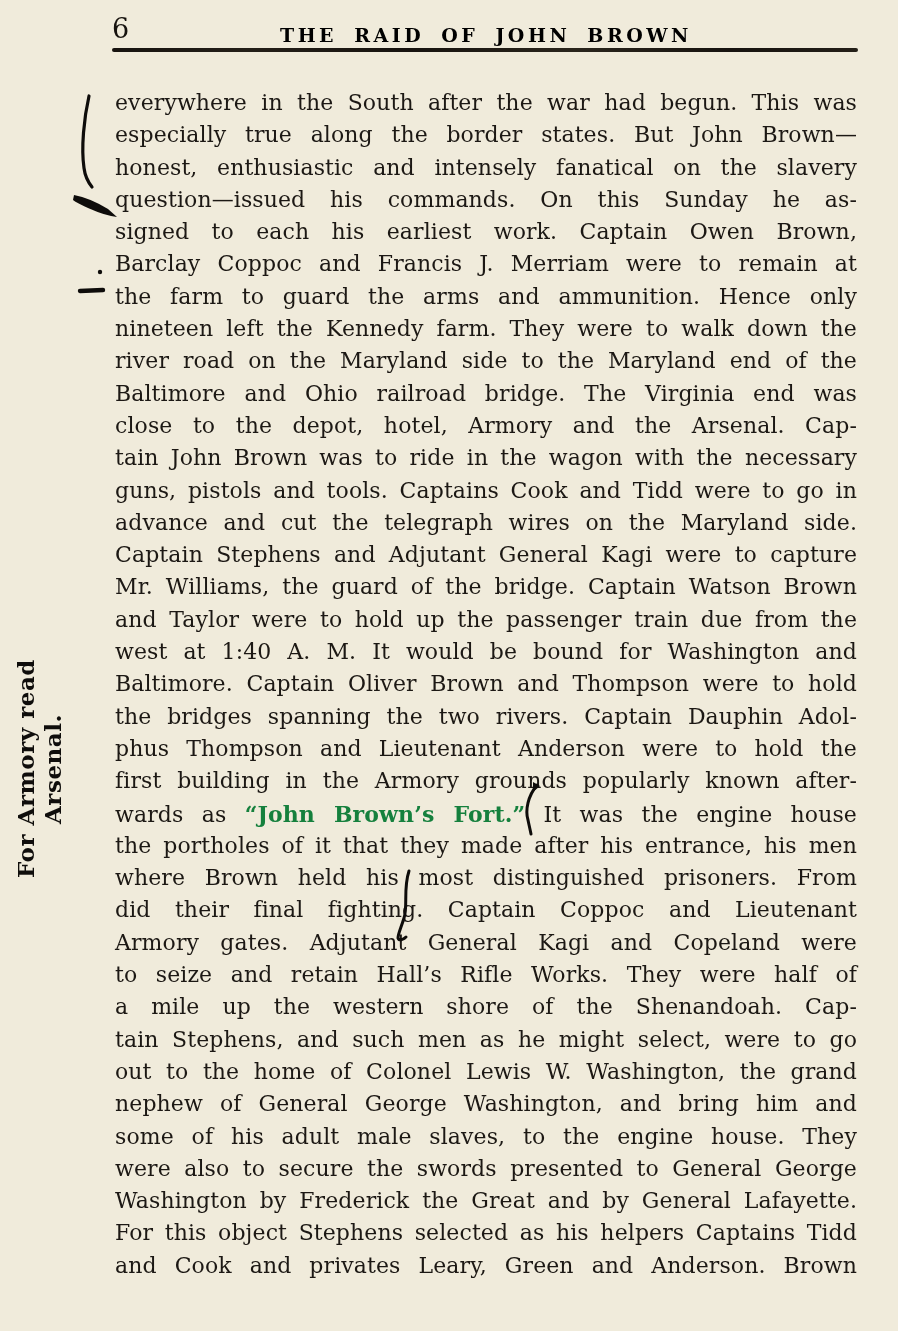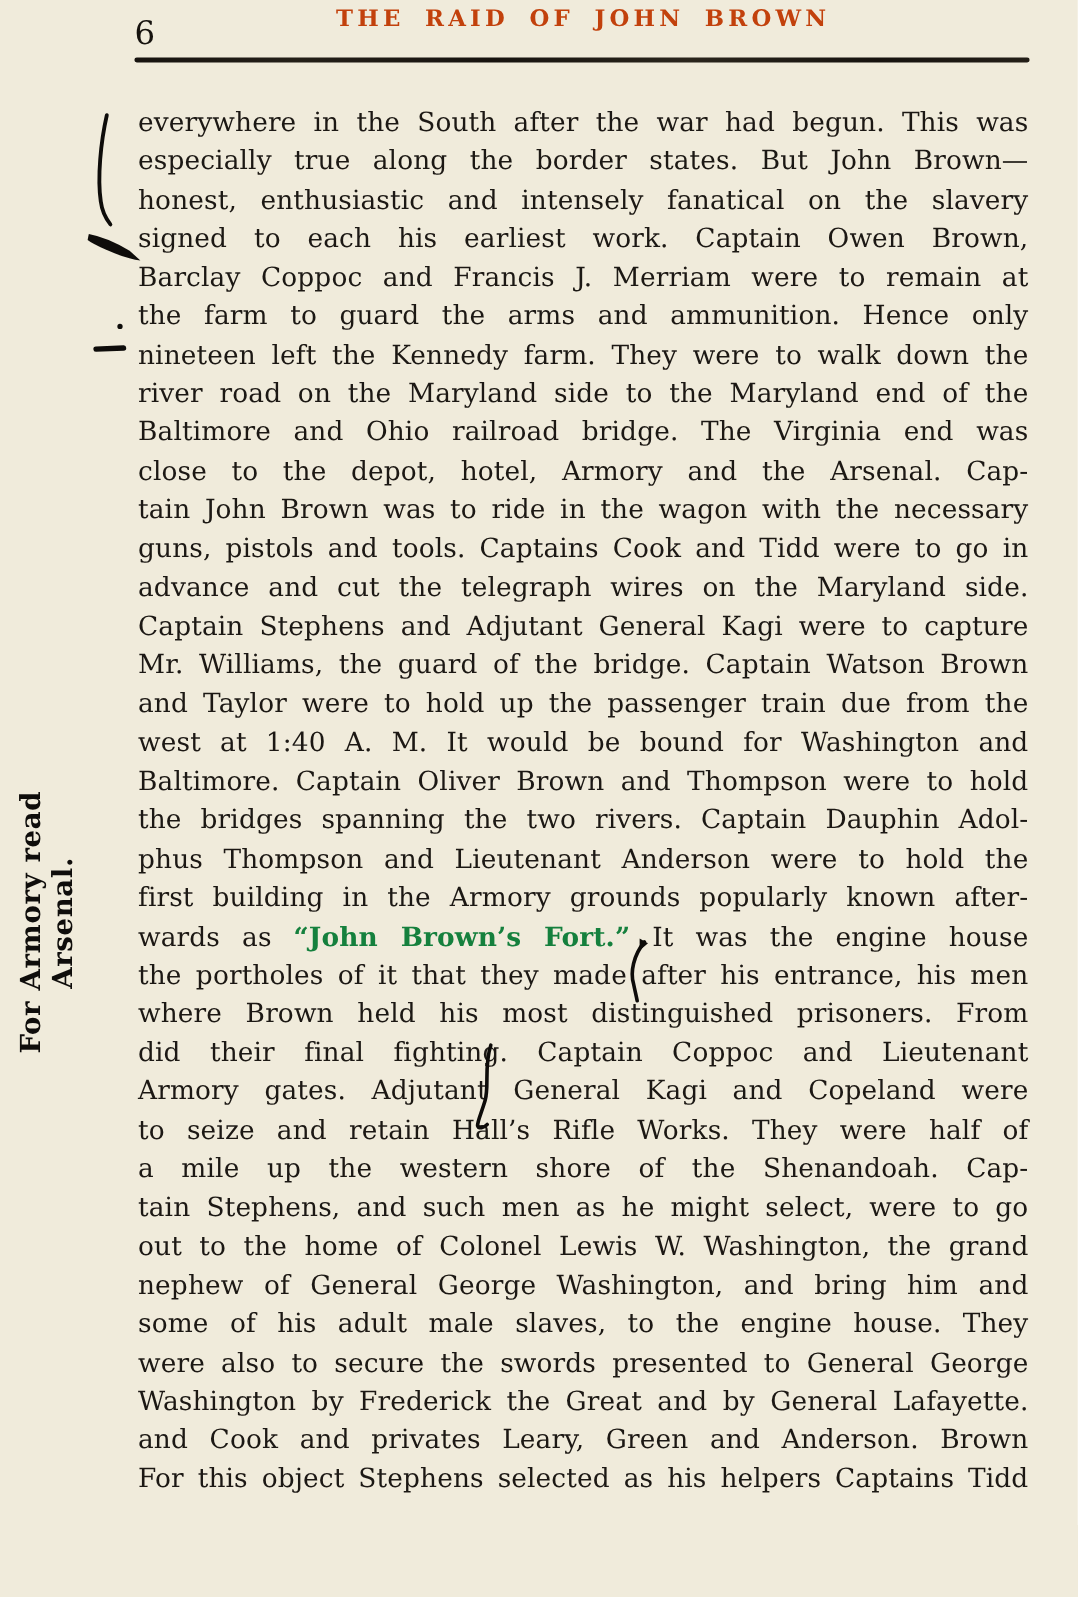--- a/index.html
+++ b/index.html
@@ -9,25 +9,25 @@
     background:#f0ebdb;
     overflow:hidden;
     font-family:"DejaVu Serif", serif;
     color:#1c1814;
   }
   .page-number{
     position:absolute;left:112px;top:14px;
     font-size:27px;line-height:30px;color:#16120e;
   }
   .running-title{
-    position:absolute;left:115px;top:5px;width:742px;
+    position:absolute;left:115px;top:24px;width:742px;
     text-align:center;
     font-size:19px;font-weight:600;
     letter-spacing:3.5px;word-spacing:7px;
-    color:#c2410c;
+    color:#000000;
   }
   .header-rule{
     position:absolute;left:112px;top:48px;width:746px;height:4px;
     background:linear-gradient(90deg,#17130f 0%,#241f18 18%,#17130f 40%,#2a251c 62%,#17130f 83%,#241f18 100%);
     border-radius:2px;
   }
   .body-text{
     position:absolute;left:115px;top:87px;width:742px;
     font-size:22px;
     letter-spacing:0.1px;
@@ -65,20 +65,21 @@
   <div class="running-title">THE RAID OF JOHN BROWN</div>
 
   <div class="header-rule"></div>
 
   <div class="margin-note">For Armory read Arsenal.</div>
 
   <div class="body-text" id="body-text">
       <div class="line"><span>everywhere in the South after the war had begun. This was</span></div>
       <div class="line"><span>especially true along the border states. But John Brown—</span></div>
       <div class="line"><span>honest, enthusiastic and intensely fanatical on the slavery</span></div>
+      <div class="line"><span>question—issued his commands. On this Sunday he as-</span></div>
       <div class="line"><span>signed to each his earliest work. Captain Owen Brown,</span></div>
       <div class="line"><span>Barclay Coppoc and Francis J. Merriam were to remain at</span></div>
       <div class="line"><span>the farm to guard the arms and ammunition. Hence only</span></div>
       <div class="line"><span>nineteen left the Kennedy farm. They were to walk down the</span></div>
       <div class="line"><span>river road on the Maryland side to the Maryland end of the</span></div>
       <div class="line"><span>Baltimore and Ohio railroad bridge. The Virginia end was</span></div>
       <div class="line"><span>close to the depot, hotel, Armory and the Arsenal. Cap-</span></div>
       <div class="line"><span>tain John Brown was to ride in the wagon with the necessary</span></div>
       <div class="line"><span>guns, pistols and tools. Captains Cook and Tidd were to go in</span></div>
       <div class="line"><span>advance and cut the telegraph wires on the Maryland side.</span></div>
@@ -96,22 +97,22 @@
       <div class="line"><span>did their final fighting. Captain Coppoc and Lieutenant</span></div>
       <div class="line"><span>Armory gates. Adjutant General Kagi and Copeland were</span></div>
       <div class="line"><span>to seize and retain Hall’s Rifle Works. They were half of</span></div>
       <div class="line"><span>a mile up the western shore of the Shenandoah. Cap-</span></div>
       <div class="line"><span>tain Stephens, and such men as he might select, were to go</span></div>
       <div class="line"><span>out to the home of Colonel Lewis W. Washington, the grand</span></div>
       <div class="line"><span>nephew of General George Washington, and bring him and</span></div>
       <div class="line"><span>some of his adult male slaves, to the engine house. They</span></div>
       <div class="line"><span>were also to secure the swords presented to General George</span></div>
       <div class="line"><span>Washington by Frederick the Great and by General Lafayette.</span></div>
+      <div class="line"><span>For this object Stephens selected as his helpers Captains Tidd</span></div>
       <div class="line"><span>and Cook and privates Leary, Green and Anderson. Brown</span></div>
-      <div class="line"><span>For this object Stephens selected as his helpers Captains Tidd</span></div>
     </div>
 
   <svg class="pen-marks" viewBox="0 0 898 1331" xmlns="http://www.w3.org/2000/svg">
 
     <path d="M89,96 C84,118 81,148 84,168 C85,176 88,182 92,187" fill="none" stroke="#0e0c0a" stroke-width="3.2" stroke-linecap="round"></path>
 
     <path d="M74,195 Q90,198 108,209 L117,217 Q106,216 88,208 Q77,203 73,200 Z" fill="#0e0c0a"></path>
 
     <path d="M80,291 L103,290" fill="none" stroke="#0e0c0a" stroke-width="4.4" stroke-linecap="round"></path>
 

